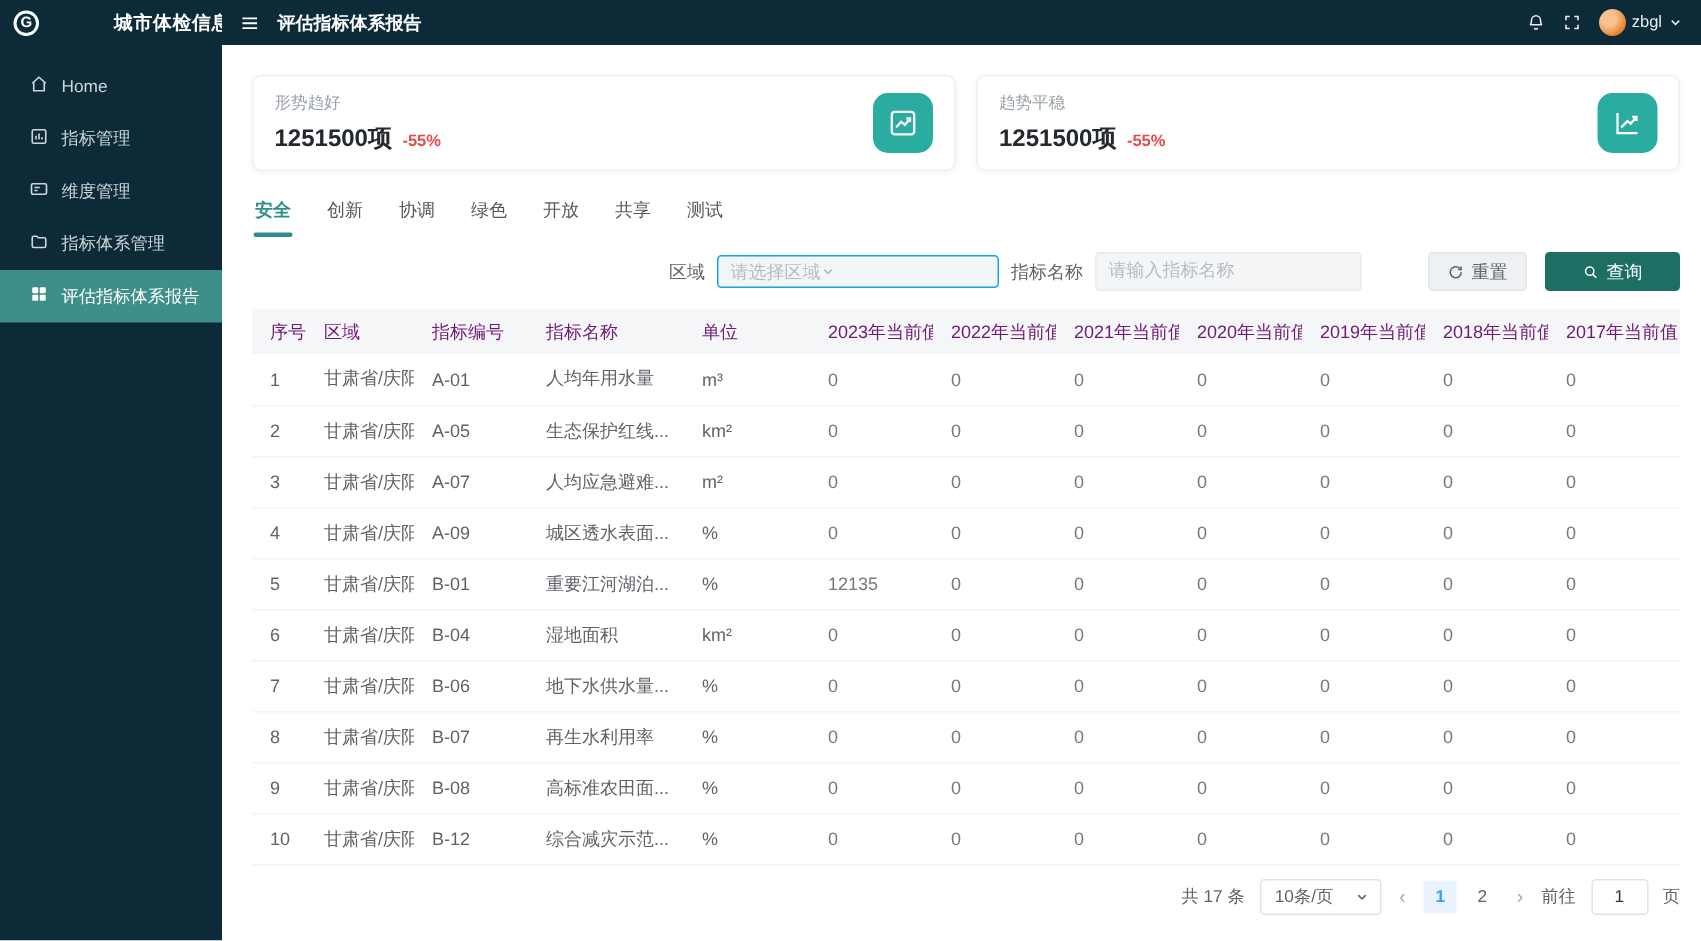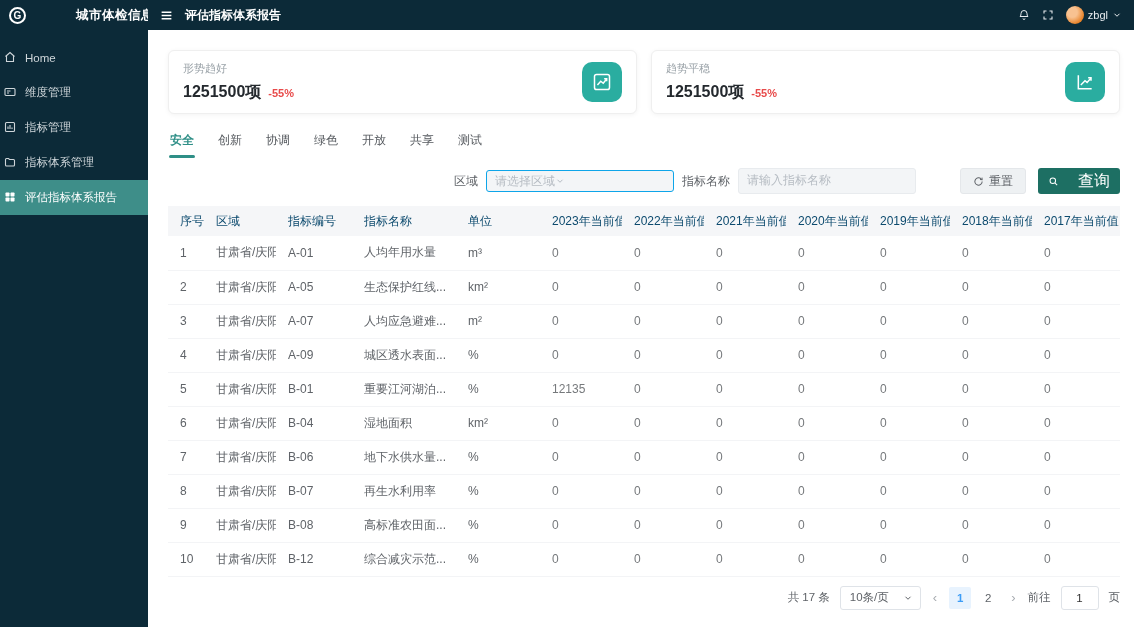--- a/index.html
+++ b/index.html
@@ -5,21 +5,21 @@
   * { margin:0; padding:0; box-sizing:border-box; }
   html,body { width:1134px; height:627px; overflow:hidden; font-family:"Liberation Sans", sans-serif; background:#fff; }
   .app { display:flex; width:1134px; height:627px; }
 
   
   .sidebar { width:148px; min-width:148px; background:var(--dark,#0c2a38); color:#d7dde1; display:flex; flex-direction:column; }
   .logo-row { height:30px; display:flex; align-items:center; gap:6px; padding:0 9px; }
   .logo { width:17px; height:17px; border:2px solid #fff; border-radius:50%; color:#fff; font-size:10px; font-weight:bold; display:flex; align-items:center; justify-content:center; flex:none; }
   .app-title { font-size:12.5px; font-weight:bold; color:#fff; white-space:nowrap; letter-spacing:.5px;margin-left:44px; }
   .menu { padding-top:10px; display:flex; flex-direction:column; }
-  .side-item { height:35px; display:flex; align-items:center; gap:9px; padding:0 4px; font-size:11.5px; color:#cfd6da; cursor:pointer; white-space:nowrap; }
+  .side-item { height:35px; display:flex; align-items:center; gap:9px; padding:0 20px; font-size:11.5px; color:#cfd6da; cursor:pointer; white-space:nowrap; }
   .side-item svg { flex:none; }
   .side-item.active { background:var(--activeItem,#3e8e89); color:#fff; }
 
   
   .right { flex:1; display:flex; flex-direction:column; min-width:0; }
   .topbar { height:30px; background:var(--dark,#0c2a38); display:flex; align-items:center; padding:0 12px; gap:12px; color:#fff; flex:none; }
   .tb-title { font-size:12px; font-weight:bold; }
   .tb-right { margin-left:auto; display:flex; align-items:center; gap:12px; font-size:11px; color:#e8ecef; }
   .tb-icon { display:flex; align-items:center; cursor:pointer; }
   .avatar { width:18px; height:18px; border-radius:50%; background:radial-gradient(circle at 35% 35%, #f8c291 30%, #e67e22 75%, #b35418); flex:none; cursor:pointer; }
@@ -40,24 +40,24 @@
   .tabs { margin-top:18px; display:flex; gap:20px; font-size:12px; color:#55595e; }
   .tab { padding:0 2px 9px; position:relative; cursor:pointer; }
   .tab.active { color:var(--tabActive,#2f8f87); font-weight:bold; }
   .tab.active::after { content:""; position:absolute; left:50%; transform:translateX(-50%); bottom:0; width:26px; height:3px; border-radius:2px; background:var(--tabActive,#2f8f87); }
 
   .filters { margin-top:10px; display:flex; justify-content:flex-end; align-items:center; gap:8px; font-size:12px; color:#5f6368; }
   .select { width:188px; height:22px; background:#f3f5f7; border:1px solid #0ea5e9; border-radius:3px; display:flex; align-items:center; padding:0 8px; color:#b6bcc3; cursor:pointer; }
   .text-input { width:178px; height:26px; background:#f3f5f7; border:1px solid #e8ebee; border-radius:3px; padding:0 8px; font-size:12px; color:#333; font-family:Liberation Mono, monospace; }
   .text-input::placeholder { color:#b6bcc3; }
   .btn-reset { height:26px; padding:0 12px; margin-left:36px; background:#eef1f3; border:1px solid #e4e7ea; border-radius:3px; color:#5f6368; display:flex; align-items:center; gap:5px; font-size:12px; cursor:pointer; }
-  .btn-search { height:26px; padding:0 10px; margin-left:4px; background:var(--btnDark,#1d6f63); border:none; border-radius:3px; color:#fff; display:flex; align-items:center; gap:19px; font-size:16px; cursor:pointer; }
+  .btn-search { height:26px; padding:0 25px; margin-left:4px; background:var(--btnDark,#1d6f63); border:none; border-radius:3px; color:#fff; display:flex; align-items:center; gap:5px; font-size:12px; cursor:pointer; }
 
   table { margin-top:12px; width:100%; border-collapse:collapse; table-layout:fixed; font-size:12px; }
-  thead th { background:#f5f6f8; color:#0c4a6e; font-weight:normal; height:30px; text-align:left; padding-left:12px; white-space:nowrap; overflow:hidden; }
+  thead th { background:#f5f6f8; color:#701a75; font-weight:normal; height:30px; text-align:left; padding-left:12px; white-space:nowrap; overflow:hidden; }
   tbody td { height:34px; border-bottom:1px solid #f3f4f6; color:#5f6368; padding-left:12px; white-space:nowrap; overflow:hidden; }
   tbody td.val { color:#76797c; }
 
   .pagination { margin-top:9px; display:flex; justify-content:flex-end; align-items:center; gap:10px; font-size:11.5px; color:#5f6368; padding-bottom:10px; }
   .psize { border:1px solid #dfe3e8; border-radius:3px; height:24px; padding:0 7px 0 9px; display:flex; align-items:center; gap:14px; color:#5f6368; background:#fff; cursor:pointer; }
   .parrow { color:#a7abb0; cursor:pointer; font-size:13px; padding:0 2px; }
   .pnum { min-width:22px; height:22px; display:flex; align-items:center; justify-content:center; border-radius:2px; cursor:pointer; color:#5f6368; }
   .pnum.active { background:var(--pageActiveBg,#e8f3fe); color:var(--pageActive,#3d9df6); font-weight:bold; }
   .goto-input { width:38px; height:24px; border:1px solid #dfe3e8; border-radius:3px; text-align:center; font-size:11.5px; color:#333; font-family:"Liberation Sans",sans-serif; }
 </style>
@@ -74,31 +74,31 @@
     <nav class="menu" id="side-menu">
         <div class="side-item">
     <span class="side-icon"><svg width="12" height="12" viewBox="0 0 24 24" fill="none" stroke="currentColor" stroke-width="2.2">
               <path d="M3 11l9-8 9 8"></path>
               <path d="M5 9.5V21h14V9.5"></path>
             </svg></span>
     <span>Home</span>
   </div>
         <div class="side-item">
     <span class="side-icon"><svg width="12" height="12" viewBox="0 0 24 24" fill="none" stroke="currentColor" stroke-width="2.2">
+              <rect x="3" y="3" width="18" height="18" rx="2"></rect>
+              <path d="M8 16v-5M12 16V8M16 16v-3"></path>
+            </svg></span>
+    <span>指标管理</span>
+  </div>
+        <div class="side-item">
+    <span class="side-icon"><svg width="12" height="12" viewBox="0 0 24 24" fill="none" stroke="currentColor" stroke-width="2.2">
               <rect x="2" y="5" width="20" height="14" rx="2"></rect>
               <path d="M6 10h7M6 14h4"></path>
             </svg></span>
     <span>维度管理</span>
-  </div>
-        <div class="side-item">
-    <span class="side-icon"><svg width="12" height="12" viewBox="0 0 24 24" fill="none" stroke="currentColor" stroke-width="2.2">
-              <rect x="3" y="3" width="18" height="18" rx="2"></rect>
-              <path d="M8 16v-5M12 16V8M16 16v-3"></path>
-            </svg></span>
-    <span>指标管理</span>
   </div>
         <div class="side-item">
     <span class="side-icon"><svg width="12" height="12" viewBox="0 0 24 24" fill="none" stroke="currentColor" stroke-width="2.2">
               <path d="M3 7a2 2 0 012-2h4l2 2h8a2 2 0 012 2v9a2 2 0 01-2 2H5a2 2 0 01-2-2z"></path>
             </svg></span>
     <span>指标体系管理</span>
   </div>
         <div class="side-item active">
     <span class="side-icon"><svg width="12" height="12" viewBox="0 0 24 24" fill="currentColor">
               <rect x="3" y="3" width="8" height="8" rx="1.5"></rect>

